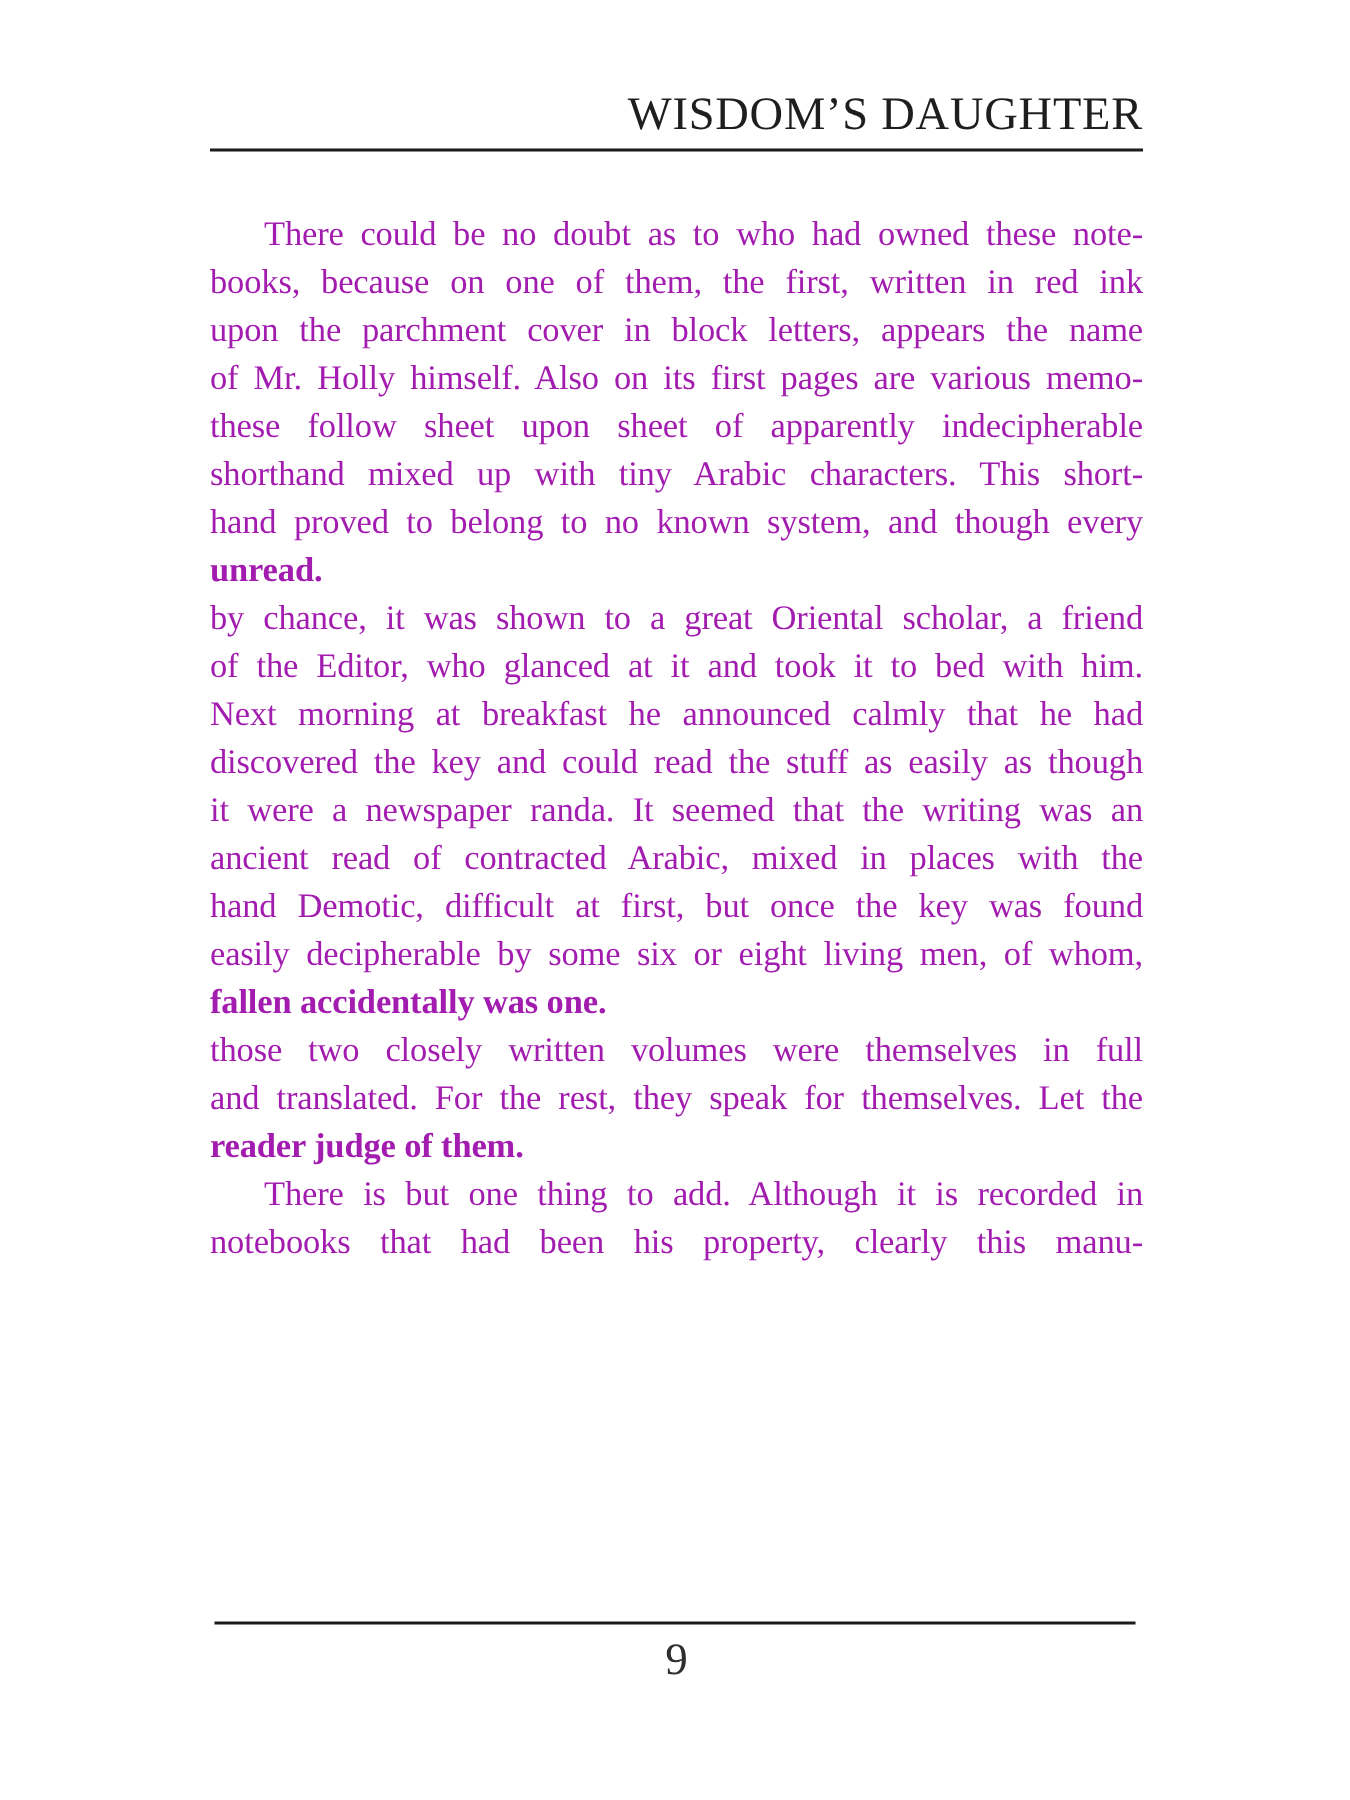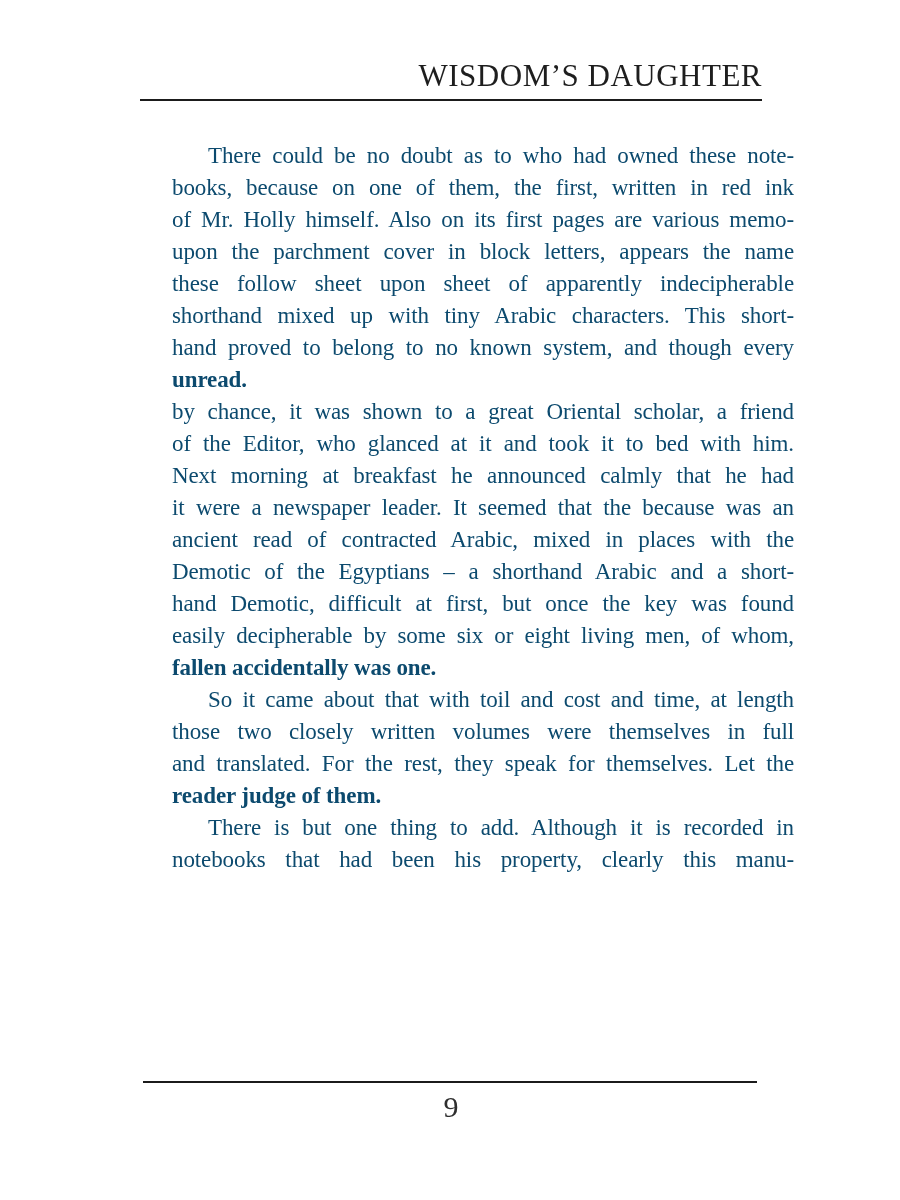--- a/index.html
+++ b/index.html
@@ -34,22 +34,21 @@
     width: 622px;
     top: 99px;
     border-top: 2px solid #1b1b1b;
     height: 0;
   }
   .body-text {
     position: absolute;
     left: 140px;
     top: 140px;
     width: 622px;
-    color: #0c4a6e;
-    margin-left: 32px;
+    color: #a21caf;
   }
   .paragraph {
     margin: 0;
   }
   .line {
     font-size: 23px;
     line-height: 32px;
     letter-spacing: -0.1px;
     text-align: justify;
     text-align-last: justify;
@@ -89,40 +88,39 @@
   <div class="running-header">
     <div class="title">WISDOM’S DAUGHTER</div>
   </div>
 
   <div class="header-rule"></div>
 
   <div class="body-text">
       <div class="paragraph">
         <div class="line first">There could be no doubt as to who had owned these note-</div>
         <div class="line">books, because on one of them, the first, written in red ink</div>
+        <div class="line">upon the parchment cover in block letters, appears the name</div>
         <div class="line">of Mr. Holly himself. Also on its first pages are various memo-</div>
-        <div class="line">upon the parchment cover in block letters, appears the name</div>
         <div class="line">these follow sheet upon sheet of apparently indecipherable</div>
         <div class="line">shorthand mixed up with tiny Arabic characters. This short-</div>
         <div class="line">hand proved to belong to no known system, and though every</div>
         <div class="line last">unread.</div>
       </div>
       <div class="paragraph">
         <div class="line">by chance, it was shown to a great Oriental scholar, a friend</div>
         <div class="line">of the Editor, who glanced at it and took it to bed with him.</div>
         <div class="line">Next morning at breakfast he announced calmly that he had</div>
-        <div class="line">it were a newspaper leader. It seemed that the because was an</div>
+        <div class="line">discovered the key and could read the stuff as easily as though</div>
+        <div class="line">it were a newspaper randa. It seemed that the writing was an</div>
         <div class="line">ancient read of contracted Arabic, mixed in places with the</div>
-        <div class="line">Demotic of the Egyptians – a shorthand Arabic and a short-</div>
         <div class="line">hand Demotic, difficult at first, but once the key was found</div>
         <div class="line">easily decipherable by some six or eight living men, of whom,</div>
         <div class="line last">fallen accidentally was one.</div>
       </div>
       <div class="paragraph">
-        <div class="line first">So it came about that with toil and cost and time, at length</div>
         <div class="line">those two closely written volumes were themselves in full</div>
         <div class="line">and translated. For the rest, they speak for themselves. Let the</div>
         <div class="line last">reader judge of them.</div>
       </div>
       <div class="paragraph">
         <div class="line first">There is but one thing to add. Although it is recorded in</div>
         <div class="line">notebooks that had been his property, clearly this manu-</div>
       </div>
     </div>
 

